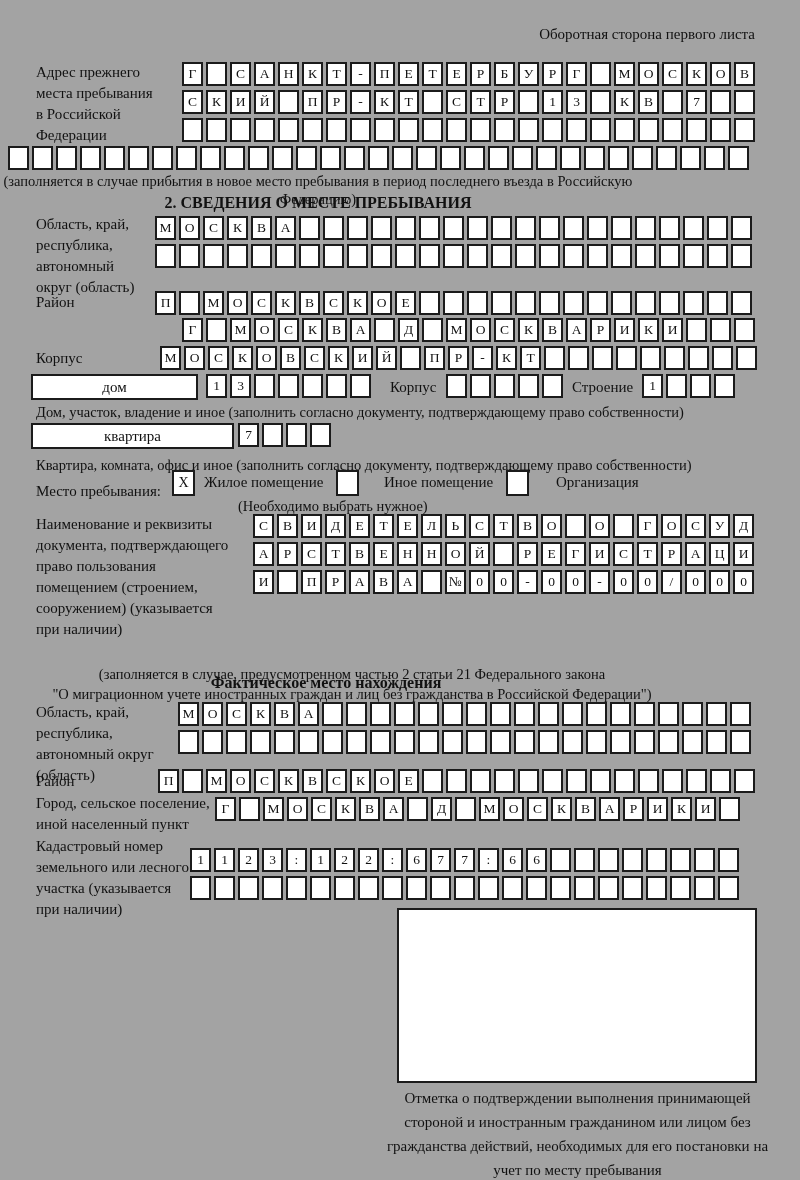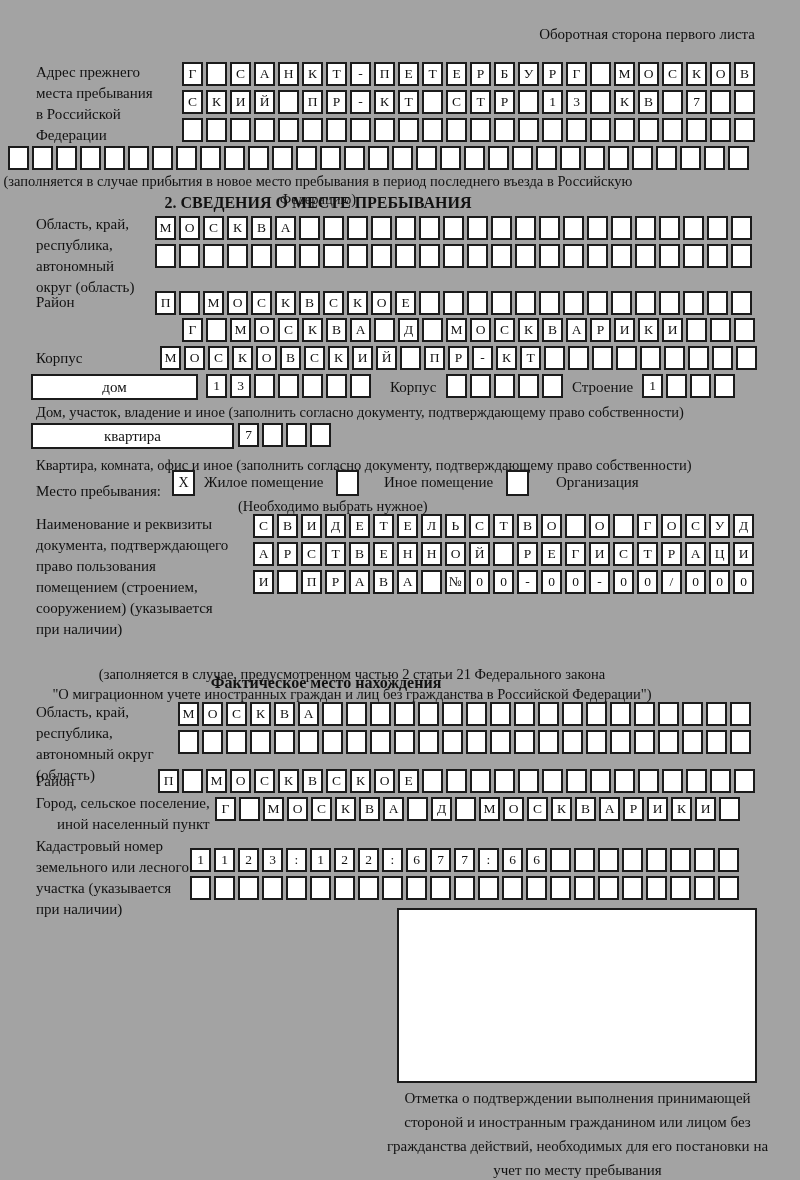--- a/index.html
+++ b/index.html
@@ -498,21 +498,21 @@
       <span class="cell"></span>
       <span class="cell"></span>
       <span class="cell"></span>
       <span class="cell"></span>
       <span class="cell"></span>
       <span class="cell"></span>
       <span class="cell"></span>
       <span class="cell"></span>
     </div>
 
-  <div class="lbl" style="left:36px;top:793px;text-align:right;">Город, сельское поселение,
+  <div class="lbl" style="left:36px;top:793px;">Город, сельское поселение,
 иной населенный пункт</div>
   <div class="boxrow" style="left:215px;top:797px;">
       <span class="cell">Г</span>
       <span class="cell"></span>
       <span class="cell">М</span>
       <span class="cell">О</span>
       <span class="cell">С</span>
       <span class="cell">К</span>
       <span class="cell">В</span>
       <span class="cell">А</span>

